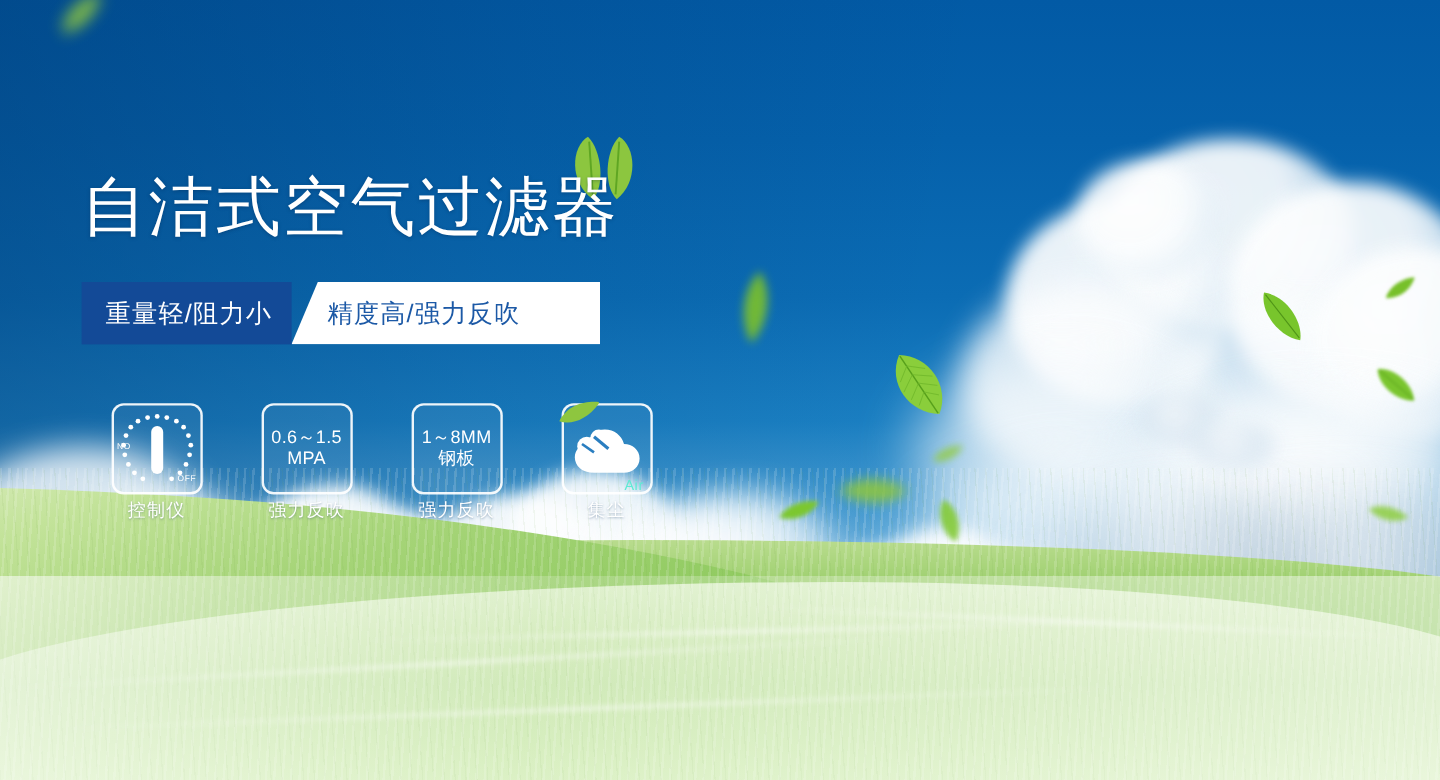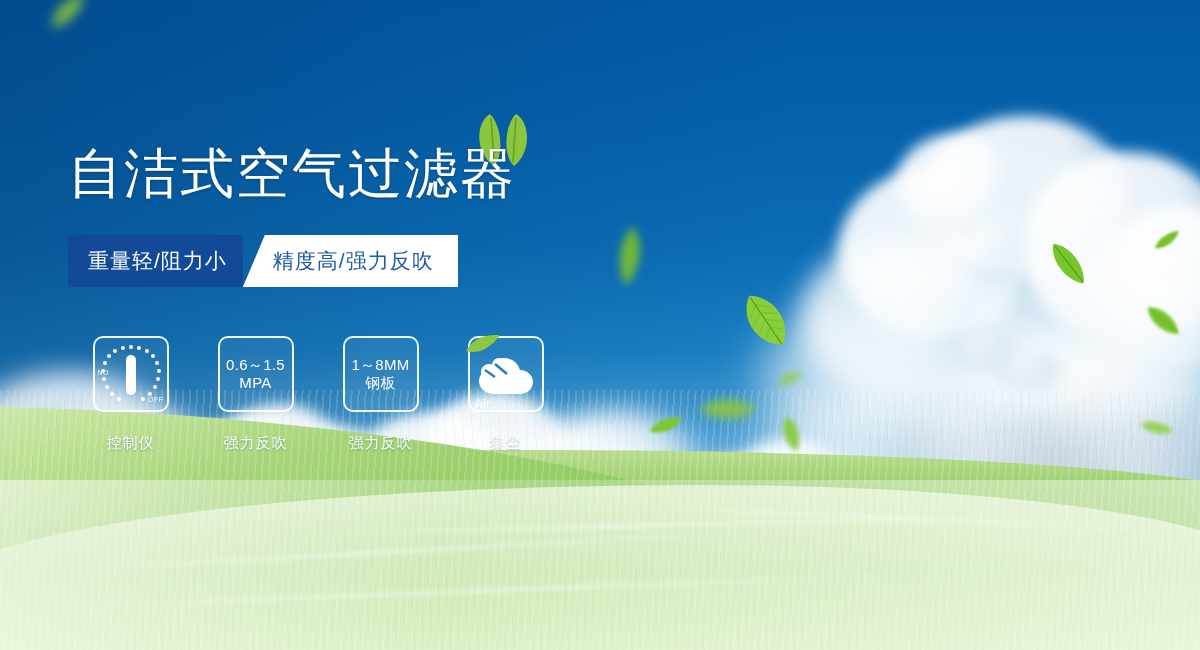--- a/index.html
+++ b/index.html
@@ -106,21 +106,21 @@
     font-weight:300;
     text-shadow:0 1px 3px rgba(0,32,70,.35);
     white-space:nowrap;
   }
 
   .sprout { position:absolute; left:470px; top:112px; width:66px; height:56px; }
 
   
   .subbar {
     position:absolute; left:68px; top:235px;
-    height:52px; width:390px;
+    height:52px; width:432px;
     display:flex; align-items:stretch;
   }
   .subbar-left {
     background:#134a97;
     display:flex; align-items:center;
     padding:0 16px 0 20px;
     color:#ffffff;
     font-size:21px; letter-spacing:1px;
     white-space:nowrap;
   }
@@ -155,40 +155,40 @@
     align-items:center; justify-content:center;
     color:#ffffff;
     position:relative;
     overflow:visible;
   }
   .feature-text {
     font-size:15px; line-height:1.22; text-align:center;
     letter-spacing:.3px; font-weight:300;
   }
   .feature-label {
-    margin-top:22px;
+    margin-top:4px;
     font-size:15px; color:#ffffff; letter-spacing:1px;
     text-shadow:0 1px 2px rgba(0,40,85,.35);
     white-space:nowrap;
   }
 
   .dial { position:relative; width:62px; height:62px; }
   .dial .tick { position:absolute; width:4px; height:4px; border-radius:50%; background:#fff; }
   .dial .needle {
     position:absolute; left:50%; top:12px; margin-left:-5px;
     width:10px; height:40px; border-radius:5px; background:#fff;
   }
   .dial .lbl { position:absolute; font-size:7px; letter-spacing:.5px; color:#fff; }
 
   .coil { width:58px; height:60px; position:relative; }
 
   .cloudicon { width:62px; height:48px; position:relative; }
   .cloudicon .air {
-    position:absolute; left:0; right:0; bottom:-13px;
-    text-align:left; font-size:12px; color:#ffffff; letter-spacing:.5px;
+    position:absolute; left:12px; right:0; bottom:-13px;
+    text-align:right; font-size:12px; color:#5eead4; letter-spacing:.5px;
   }
   .icon-leaf { position:absolute; left:-4px; top:-4px; width:34px; height:22px; }
 </style>
 </head>
 <body>
 
 <div class="banner">
 
   <div class="sky"></div>
   <div class="sky-shade"></div>

